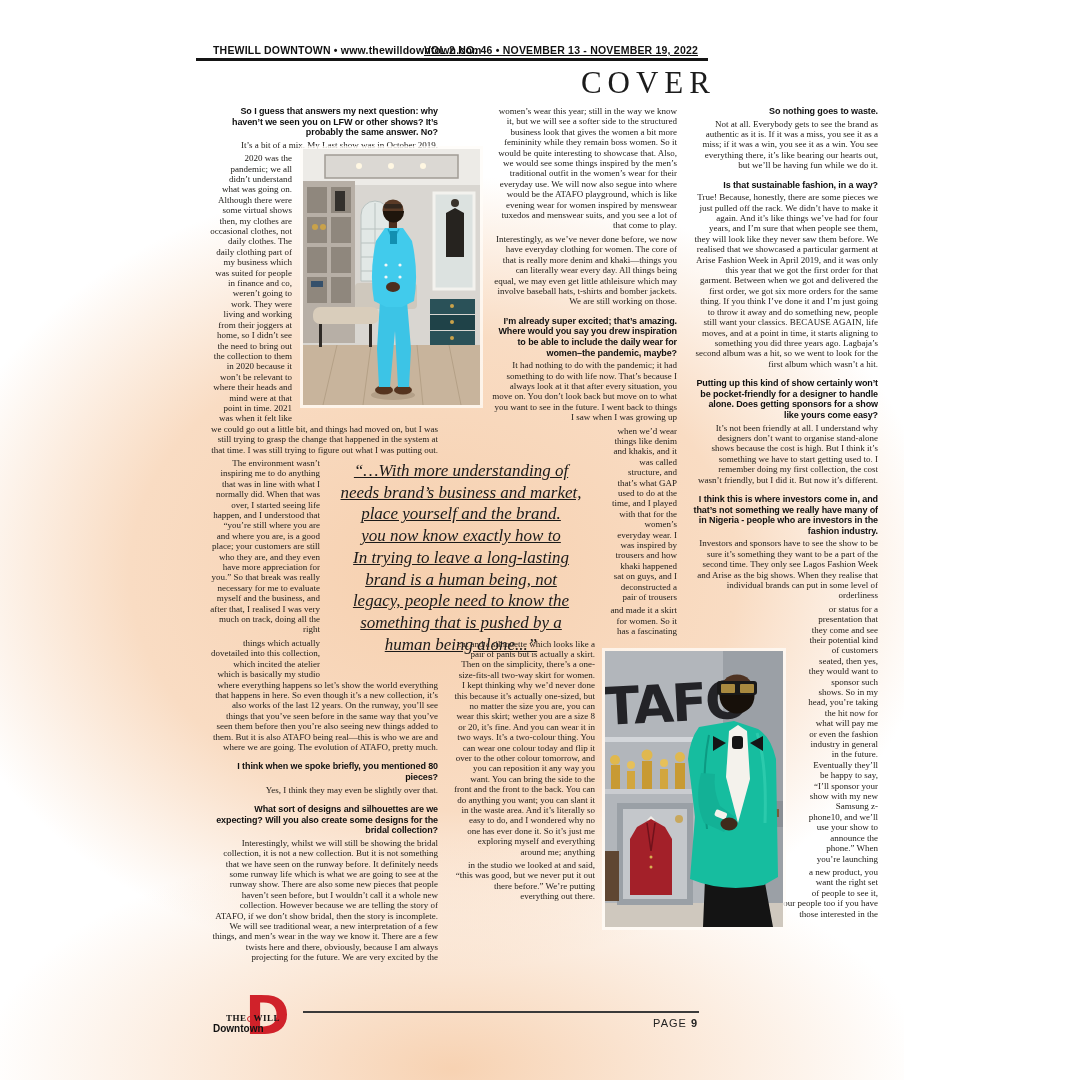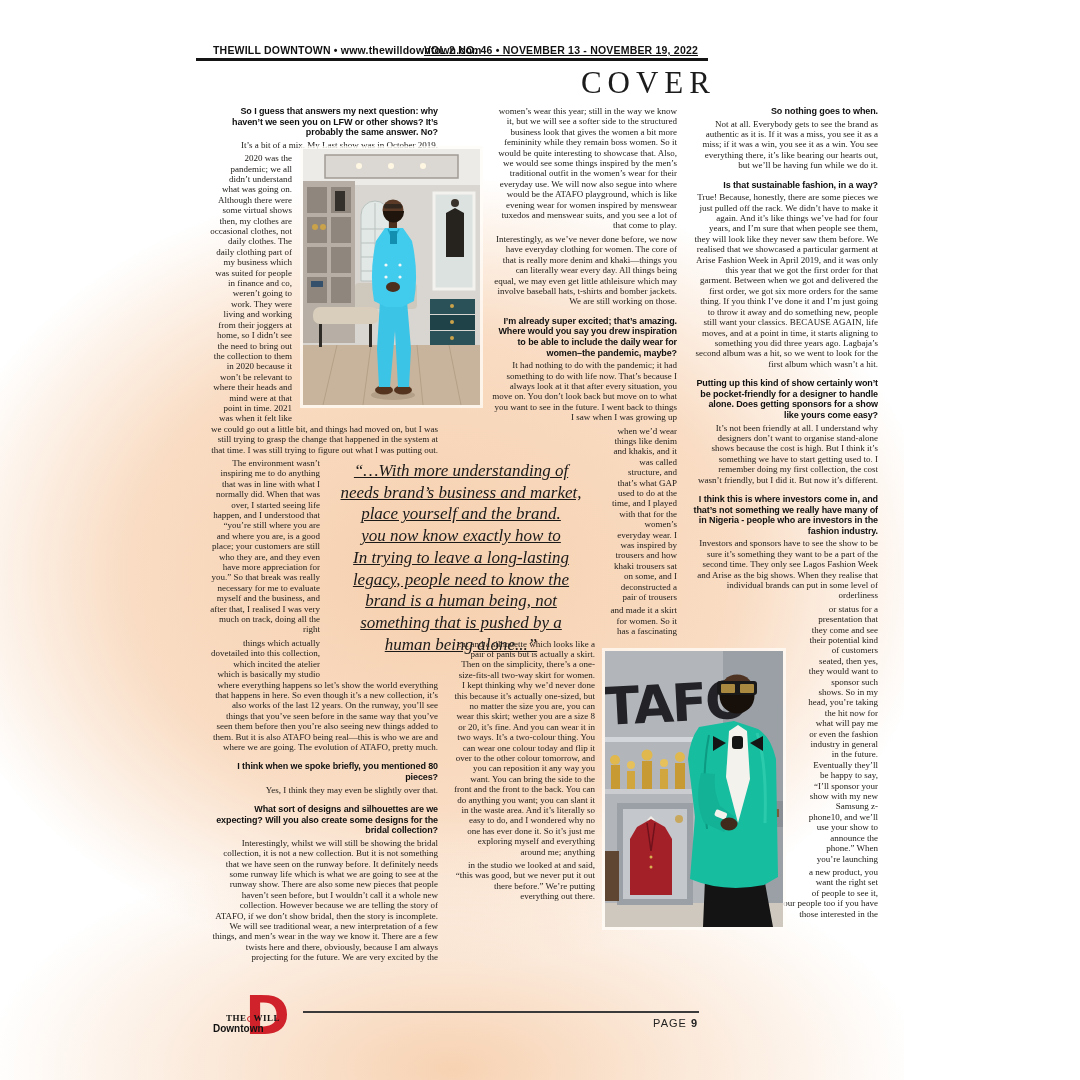--- a/index.html
+++ b/index.html
@@ -84,49 +84,49 @@
       <p class="a">Interestingly, whilst we will still be showing the bridal collection, it is not a new collection. But it is not something that we have seen on the runway before. It definitely needs some runway life which is what we are going to see at the runway show. There are also some new pieces that people haven’t seen before, but I wouldn’t call it a whole new collection. However because we are telling the story of ATAFO, if we don’t show bridal, then the story is incomplete. We will see traditional wear, a new interpretation of a few things, and men’s wear in the way we know it. There are a few twists here and there, obviously, because I am always projecting for the future. We are very excited by the</p>
     </div>
 
     <div class="col col-2">
       <div class="sp l sp-photo1-l"></div>
       <p class="a">women’s wear this year; still in the way we know it, but we will see a softer side to the structured business look that gives the women a bit more femininity while they remain boss women. So it would be quite interesting to showcase that. Also, we would see some things inspired by the men’s traditional outfit in the women’s wear for their everyday use. We will now also segue into where would be the ATAFO playground, which is like evening wear for women inspired by menswear tuxedos and menswear suits, and you see a lot of that come to play.</p>
       <p class="a">Interestingly, as we’ve never done before, we now have everyday clothing for women. The core of that is really more denim and khaki—things you can literally wear every day. All things being equal, we may even get little athleisure which may involve baseball hats, t-shirts and bomber jackets. We are still working on those.</p>
       <p class="q">I’m already super excited; that’s amazing. Where would you say you drew inspiration to be able to include the daily wear for women–the pandemic, maybe?</p>
       <p class="a">It had nothing to do with the pandemic; it had something to do with life now. That’s because I always look at it that after every situation, you move on. You don’t look back but move on to what you want to see in the future. I went back to things I saw when I was growing up</p>
       <div class="sp l sp-quote-l"></div>
-      <p class="a">when we’d wear things like denim and khakis, and it was called structure, and that’s what GAP used to do at the time, and I played with that for the women’s everyday wear. I was inspired by trousers and how khaki trousers sat on some, and I deconstructed a pair of trousers</p>
+      <p class="a">when we’d wear things like denim and khakis, and it was called structure, and that’s what GAP used to do at the time, and I played with that for the women’s everyday wear. I was inspired by trousers and how khaki happened sat on guys, and I deconstructed a pair of trousers</p>
       <div class="sp r sp-photo2-r"></div>
       <p class="a">and made it a skirt for women. So it has a fascinating cut and a silhouette which looks like a pair of pants but is actually a skirt. Then on the simplicity, there’s a one-size-fits-all two-way skirt for women. I kept thinking why we’d never done this because it’s actually one-sized, but no matter the size you are, you can wear this skirt; wether you are a size 8 or 20, it’s fine. And you can wear it in two ways. It’s a two-colour thing. You can wear one colour today and flip it over to the other colour tomorrow, and you can reposition it any way you want. You can bring the side to the front and the front to the back. You can do anything you want; you can slant it in the waste area. And it’s literally so easy to do, and I wondered why no one has ever done it. So it’s just me exploring myself and everything around me; anything</p>
       <p class="a">in the studio we looked at and said, “this was good, but we never put it out there before.” We’re putting everything out there.</p>
     </div>
 
     <div class="col col-3">
-      <p class="q">So nothing goes to when.</p>
+      <p class="q">So nothing goes to waste.</p>
       <p class="a">Not at all. Everybody gets to see the brand as authentic as it is. If it was a miss, you see it as a miss; if it was a win, you see it as a win. You see everything there, it’s like bearing our hearts out, but we’ll be having fun while we do it.</p>
       <p class="q">Is that sustainable fashion, in a way?</p>
       <p class="a">True! Because, honestly, there are some pieces we just pulled off the rack. We didn’t have to make it again. And it’s like things we’ve had for four years, and I’m sure that when people see them, they will look like they never saw them before. We realised that we showcased a particular garment at Arise Fashion Week in April 2019, and it was only this year that we got the first order for that garment. Between when we got and delivered the first order, we got six more orders for the same thing. If you think I’ve done it and I’m just going to throw it away and do something new, people still want your classics. BECAUSE AGAIN, life moves, and at a point in time, it starts aligning to something you did three years ago. Lagbaja’s second album was a hit, so we went to look for the first album which wasn’t a hit.</p>
       <p class="q">Putting up this kind of show certainly won’t be pocket-friendly for a designer to handle alone. Does getting sponsors for a show like yours come easy?</p>
       <p class="a">It’s not been friendly at all. I understand why designers don’t want to organise stand-alone shows because the cost is high. But I think it’s something we have to start getting used to. I remember doing my first collection, the cost wasn’t friendly, but I did it. But now it’s different.</p>
       <p class="q">I think this is where investors come in, and that’s not something we really have many of in Nigeria - people who are investors in the fashion industry.</p>
       <p class="a">Investors and sponsors have to see the show to be sure it’s something they want to be a part of the second time. They only see Lagos Fashion Week and Arise as the big shows. When they realise that individual brands can put in some level of orderliness</p>
       <div class="sp l sp-photo2-l"></div>
       <p class="a">or status for a presentation that they come and see their potential kind of customers seated, then yes, they would want to sponsor such shows. So in my head, you’re taking the hit now for what will pay me or even the fashion industry in general in the future. Eventually they’ll be happy to say, “I’ll sponsor your show with my new Samsung z-phone10, and we’ll use your show to announce the phone.” When you’re launching</p>
       <p class="a">a new product, you want the right set of people to see it, and you can bring your people too if you have those interested in the</p>
     </div>
   </div>
 
   <div class="pull-quote">
     <span>“…With more understanding of</span>
     <span>needs brand’s business and market,</span>
     <span>place yourself and the brand.</span>
     <span>you now know exactly how to</span>
     <span>In trying to leave a long-lasting</span>
+    <span>brand is a human being, not</span>
     <span>legacy, people need to know the</span>
-    <span>brand is a human being, not</span>
     <span>something that is pushed by a</span>
     <span>human being alone...”</span>
   </div>
 
   <div class="photo photo1">
     <svg viewBox="0 0 177 256">
       <rect width="177" height="256" fill="#d9d6d1"></rect>
       <rect width="177" height="36" fill="#edebe7"></rect>
       <rect x="22" y="6" width="133" height="23" fill="#dbd8d3" stroke="#a19c95" stroke-width="1.5"></rect>
       <circle cx="56" cy="17" r="3" fill="#fff7e2"></circle>

